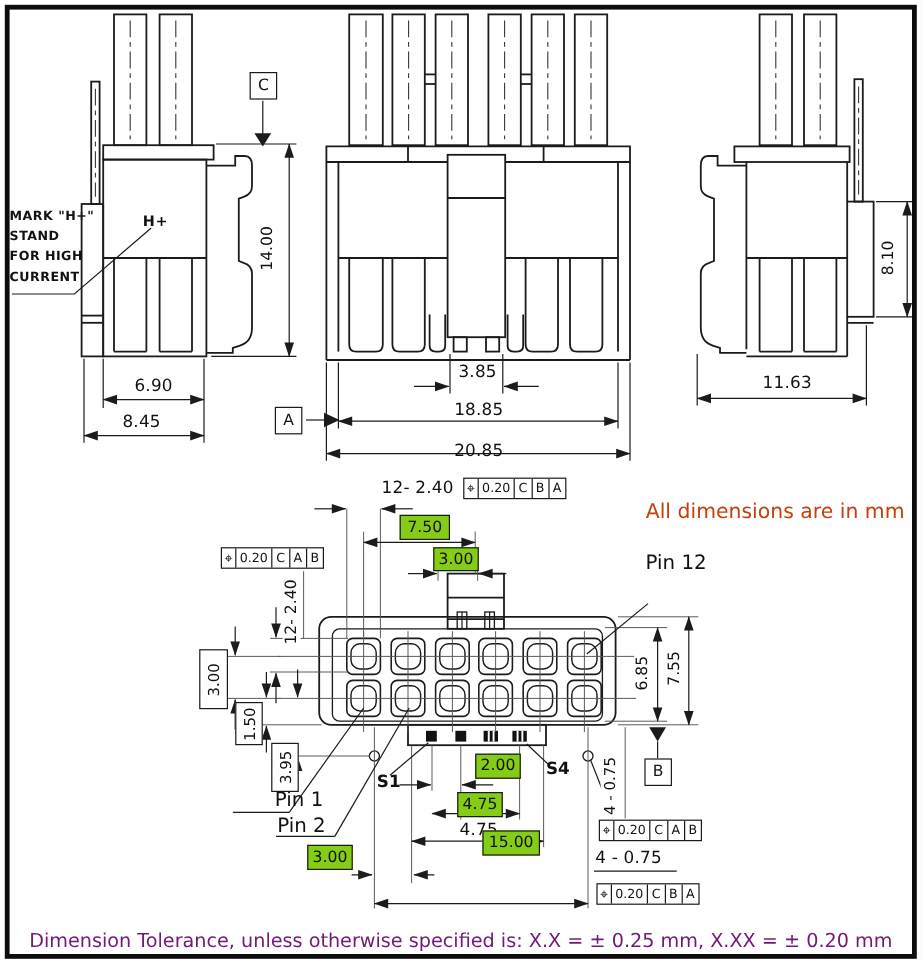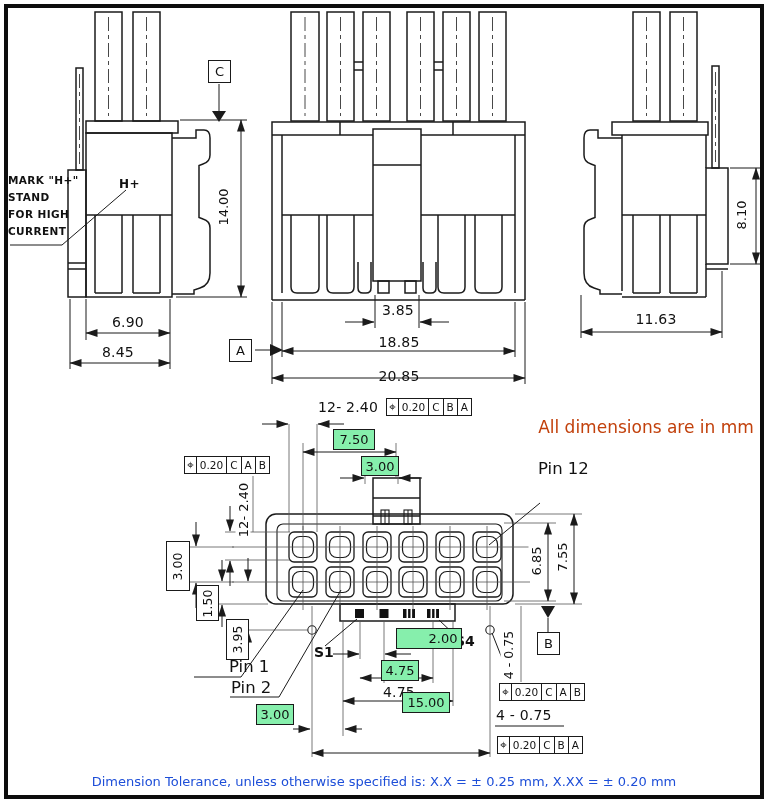--- a/index.html
+++ b/index.html
@@ -3,41 +3,41 @@
 <meta charset="utf-8">
 <style>
   html,body{margin:0;padding:0;background:#e8e8e8;}
   .stage{position:relative;width:768px;height:801px;background:#ffffff;
          font-family:"DejaVu Sans",sans-serif;color:#111;overflow:hidden;}
   .frame{position:absolute;left:4px;top:4px;width:752px;height:787px;
          border:4px solid #0d0d0d;pointer-events:none;}
   svg.draw{position:absolute;left:0;top:0;}
   .t{position:absolute;white-space:nowrap;}
   .dim{font-size:14px;text-align:center;letter-spacing:.2px;}
-  .box{position:absolute;border:1.6px solid #1a1a1a;background:#86efac;
+  .box{position:absolute;border:1.6px solid #1a1a1a;background:#84cc16;
        display:flex;align-items:center;justify-content:center;
        font-size:13px;white-space:nowrap;}
   .vtext{position:absolute;transform:translate(-50%,-50%) rotate(-90deg);
          background:#fff;padding:0 2px;font-size:13px;white-space:nowrap;}
   .vbox{position:absolute;border:1.6px solid #1a1a1a;background:#fff;
         display:flex;align-items:center;justify-content:center;}
   .vbox>span{transform:rotate(-90deg);font-size:12.5px;white-space:nowrap;}
   .datum{position:absolute;width:21px;height:21px;border:1.7px solid #1a1a1a;
          background:#fff;display:flex;align-items:center;justify-content:center;
          font-size:13px;}
   .fcf{position:absolute;display:flex;border:1.5px solid #1a1a1a;background:#fff;height:16px;}
   .fcf span{display:flex;align-items:center;justify-content:center;
             padding:0 3px;font-size:10.5px;border-right:1.5px solid #1a1a1a;}
   .fcf span:last-child{border-right:none;}
   .fcf .sym{font-size:12px;padding:0 2px;}
   .note-block{font-size:10.5px;line-height:17px;letter-spacing:.4px;font-weight:bold;}
   .pin-label{font-size:16.5px;}
   .small-label{font-size:14px;font-weight:bold;}
   .units{font-size:17px;color:#c2410c;}
-  .tol{font-size:13px;color:#1d4ed8;text-align:center;width:768px;left:0;}
+  .tol{font-size:16px;color:#701a75;text-align:center;width:768px;left:0;}
   .hmark{font-size:12px;font-weight:bold;letter-spacing:.5px;}
 </style>
 </head>
 <body>
 
 <div class="stage">
 
   <svg class="draw" width="768" height="801" viewBox="0 0 768 801">
     <defs>
       <marker id="ma" markerUnits="userSpaceOnUse" markerWidth="14" markerHeight="10" refX="12.5" refY="5" orient="auto">
@@ -364,21 +364,21 @@
   <div class="t pin-label" style="left:196px;top:657px;margin-left:33px;">Pin 1</div>
   <div class="t pin-label" style="left:231px;top:678px;">Pin 2</div>
   <div class="t pin-label" style="left:538px;top:459px;">Pin 12</div>
   <div class="box" style="left:256px;top:704px;width:36px;height:19px;">
     <span>3.00</span>
   </div>
 
   <div class="t small-label" style="left:314px;top:644px;">S1</div>
   <div class="t small-label" style="left:455px;top:633px;">S4</div>
 
-  <div class="box" style="left:396px;top:628px;width:36px;height:19px;padding-left:28px;">
+  <div class="box" style="left:396px;top:628px;width:36px;height:19px;">
     <span>2.00</span>
   </div>
   <div class="box" style="left:381px;top:660px;width:36px;height:19px;">
     <span>4.75</span>
   </div>
   <div class="t dim" style="left:377px;top:684px;width:44px;">4.75</div>
   <div class="box" style="left:374px;top:692px;width:46px;height:19px;margin-left:28px;">
     <span>15.00</span>
   </div>
 

